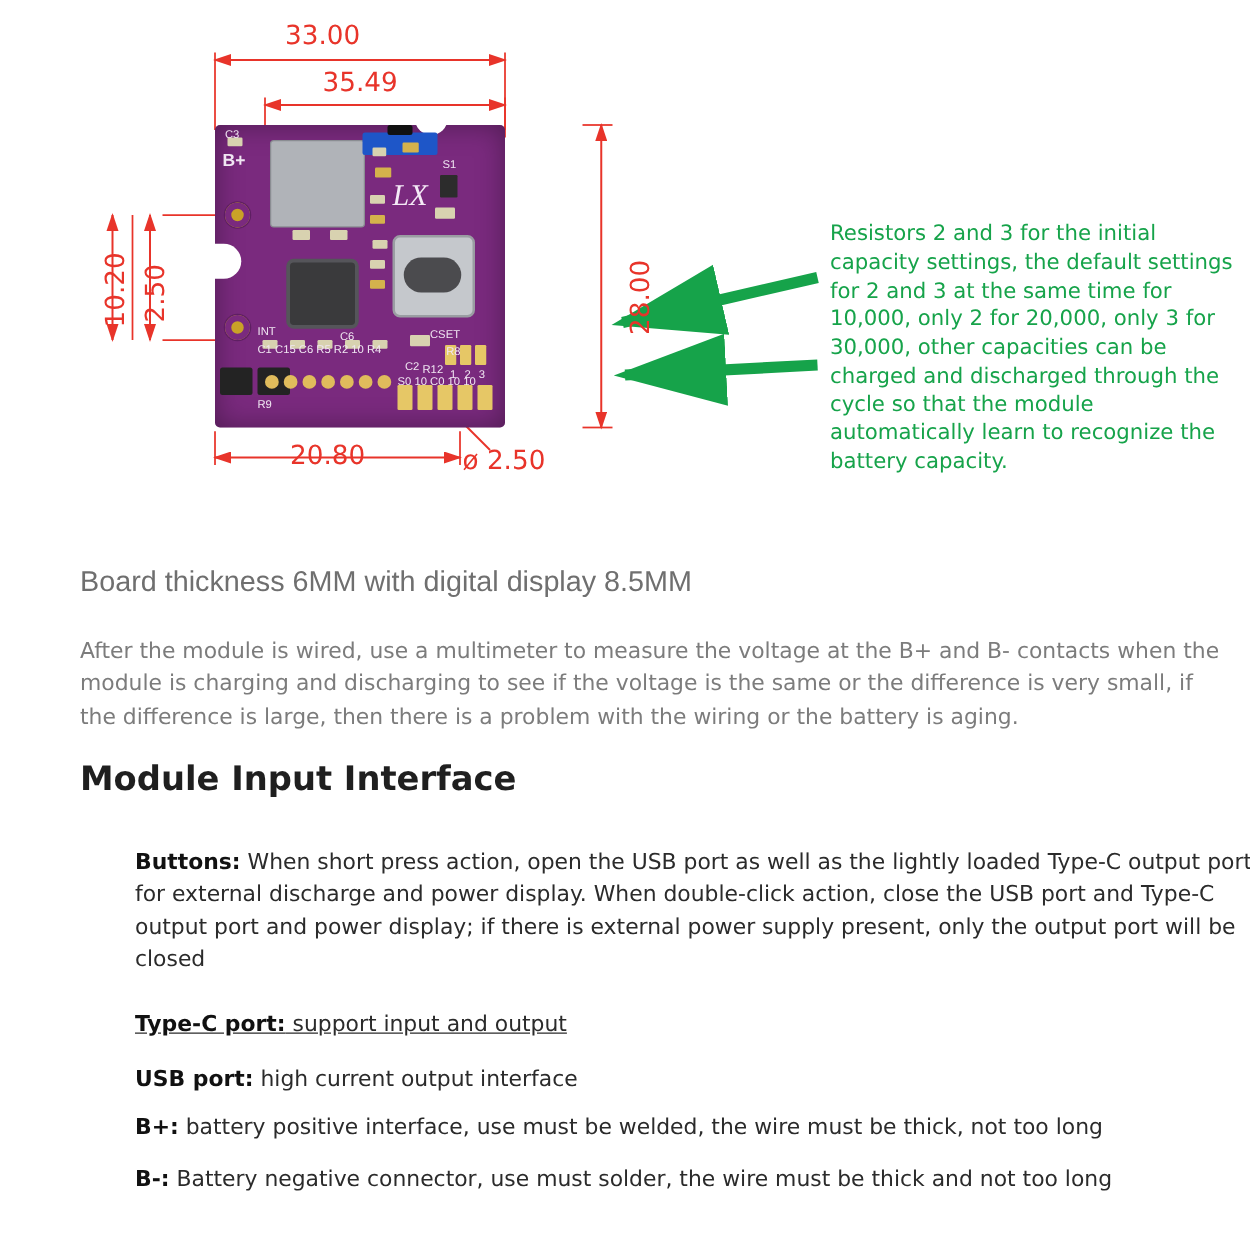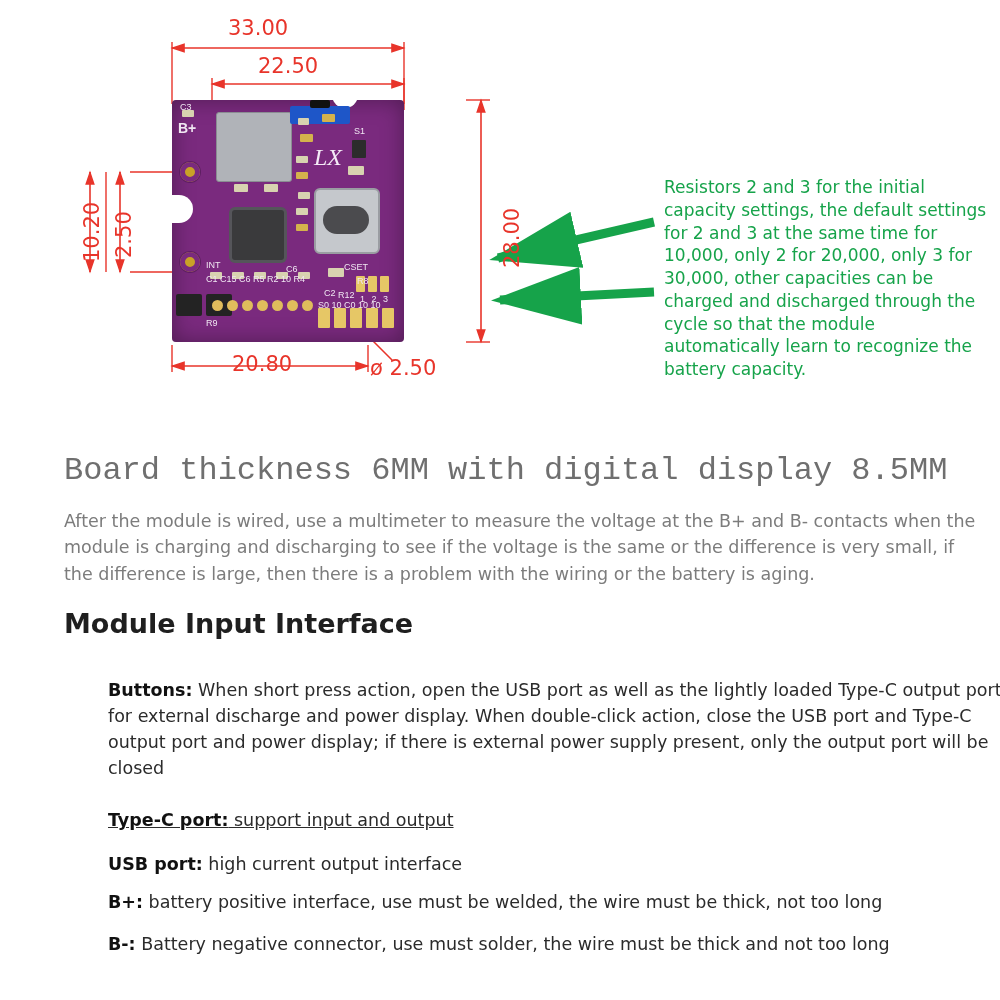--- a/index.html
+++ b/index.html
@@ -199,23 +199,23 @@
   #body-text {
     position: absolute;
     left: 0;
     top: 430px;
     width: 1000px;
   }
   .line-thickness {
     position: absolute;
     left: 64px;
     top: 22px;
-    font-size: 32px;
+    font-size: 23px;
     color: #6f6f6f;
-    font-family: Liberation Mono, monospace;
+    font-family: Liberation Sans, sans-serif;
   }
   .para-gray {
     position: absolute;
     left: 64px;
     top: 78px;
     width: 920px;
     font-size: 17.5px;
     line-height: 1.5;
     color: #7c7c7c;
     font-family: "DejaVu Sans", sans-serif;
@@ -290,21 +290,21 @@
 
     <line x1="120" y1="172" x2="120" y2="272" stroke="#e8342a" stroke-width="1.6" marker-start="url(#arS)" marker-end="url(#ar)"></line>
 
     <line x1="370" y1="338" x2="392" y2="360" stroke="#e8342a" stroke-width="1.6"></line>
 
     <line x1="654" y1="222" x2="498" y2="258" stroke="#16a34a" stroke-width="9" marker-end="url(#gr)"></line>
     <line x1="654" y1="292" x2="500" y2="300" stroke="#16a34a" stroke-width="9" marker-end="url(#gr)"></line>
   </svg>
 
   <div class="dim-text" style="left:228px; top:16px;">33.00</div>
-  <div class="dim-text" style="left:258px; top:54px;">22.50</div>
+  <div class="dim-text" style="left:258px; top:54px;">35.49</div>
   <div class="dim-text" style="left:232px; top:352px;">20.80</div>
   <div class="dim-text vert" style="left:500px; top:268px;">28.00</div>
   <div class="dim-text vert" style="left:80px; top:262px;">10.20</div>
   <div class="dim-text vert" style="left:112px; top:258px;">2.50</div>
   <div class="dim-text" style="left:370px; top:356px;">ø 2.50</div>
 
   <div id="pcb">
     <div class="notch"></div>
     <div class="topnotch"></div>
 
@@ -359,21 +359,21 @@
 
     <div class="lx">LX</div>
     <div class="silk" style="left:6px; top:20px; font-size:14px; font-weight:bold;">B+</div>
     <div class="silk" style="left:8px; top:2px;">C3</div>
     <div class="silk" style="left:182px; top:26px;">S1</div>
     <div class="silk" style="left:172px; top:162px;">CSET</div>
     <div class="silk" style="left:34px; top:160px;">INT</div>
     <div class="silk" style="left:34px; top:174px;">C1 C15 C6 R5 R2 10 R4</div>
     <div class="silk" style="left:142px; top:176px;padding-left:43px;">R8</div>
     <div class="silk" style="left:34px; top:218px;">R9</div>
-    <div class="silk" style="left:114px; top:164px;text-align:center;">C6</div>
+    <div class="silk" style="left:100px; top:164px;text-align:center;">C6</div>
     <div class="silk" style="left:152px; top:188px;">C2</div>
     <div class="silk" style="left:166px; top:190px;">R12</div>
     <div class="silk" style="left:188px; top:194px; letter-spacing:2px;">1 2 3</div>
     <div class="silk" style="left:146px; top:200px;">S0  10  C0  10  10</div>
   </div>
 
   <div class="note-green">Resistors 2 and 3 for the initial capacity settings, the default settings for 2 and 3 at the same time for 10,000, only 2 for 20,000, only 3 for 30,000, other capacities can be charged and discharged through the cycle so that the module automatically learn to recognize the battery capacity.</div>
 </div>
 
 <div id="body-text">

